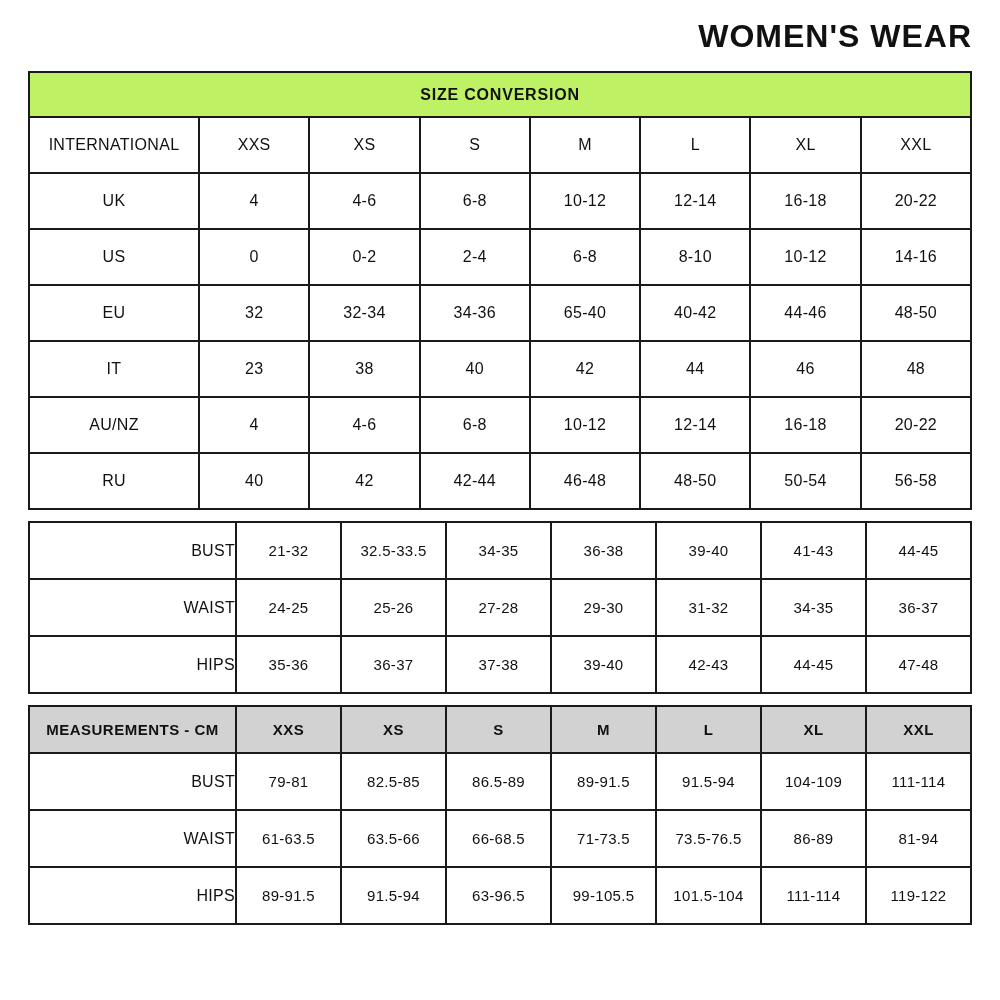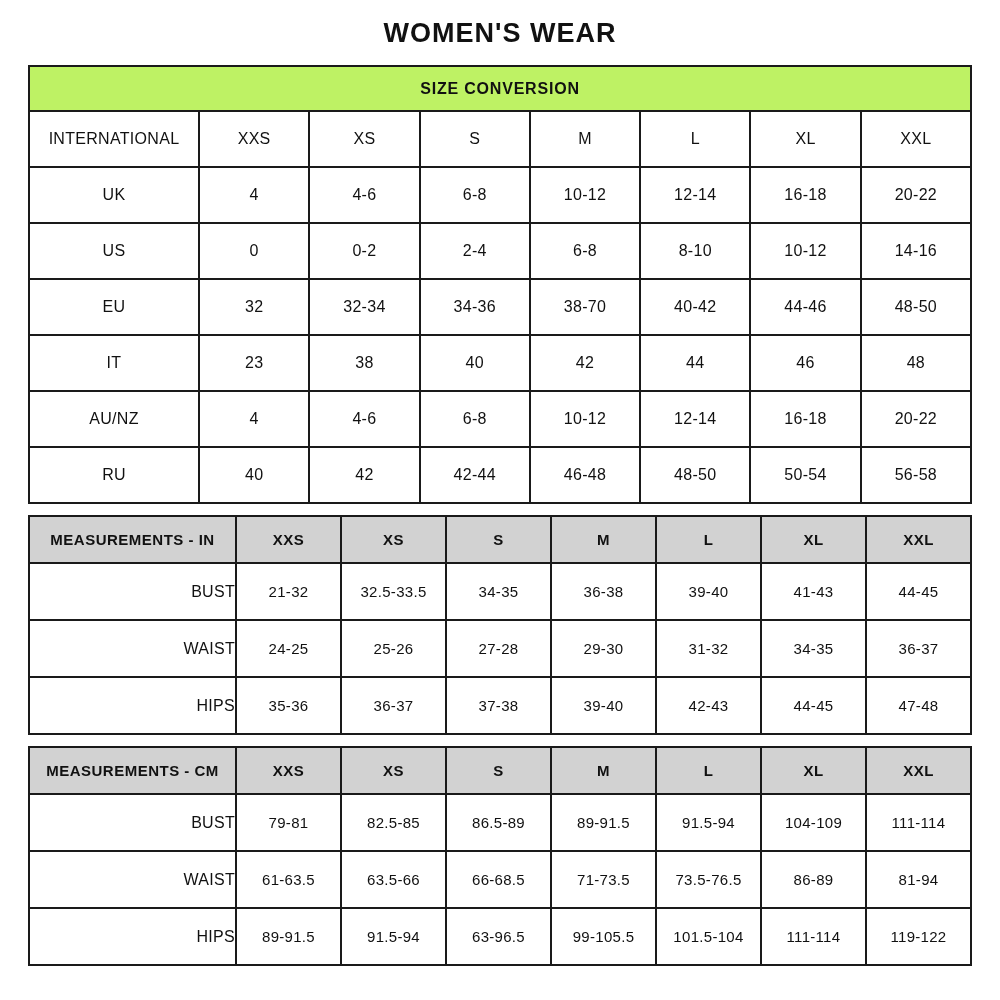--- a/index.html
+++ b/index.html
@@ -5,22 +5,22 @@
   * { box-sizing: border-box; margin: 0; padding: 0; }
   html, body { background: #ffffff; }
   body {
     width: 1000px;
     height: 1000px;
     font-family: "Liberation Sans", sans-serif;
     color: #111111;
   }
   .page { padding: 10px 28px 14px 28px; }
   .page-title {
-    text-align: center;
-    font-size: 27px;
+    text-align: right;
+    font-size: 32px;
     font-weight: bold;
     letter-spacing: 1px;
     margin: 8px 0 16px 0;
   }
   table {
     border-collapse: collapse;
     width: 100%;
     table-layout: fixed;
     margin-bottom: 11px;
   }
@@ -100,21 +100,21 @@
         <td class="sc-cell">6-8</td>
         <td class="sc-cell">8-10</td>
         <td class="sc-cell">10-12</td>
         <td class="sc-cell">14-16</td>
       </tr>
       <tr>
         <td class="sc-cell">EU</td>
         <td class="sc-cell">32</td>
         <td class="sc-cell">32-34</td>
         <td class="sc-cell">34-36</td>
-        <td class="sc-cell">38-70</td>
+        <td class="sc-cell">65-40</td>
         <td class="sc-cell">40-42</td>
         <td class="sc-cell">44-46</td>
         <td class="sc-cell">48-50</td>
       </tr>
       <tr>
         <td class="sc-cell">IT</td>
         <td class="sc-cell">23</td>
         <td class="sc-cell">38</td>
         <td class="sc-cell">40</td>
         <td class="sc-cell">42</td>
@@ -151,30 +151,20 @@
         <col>
         <col>
         <col>
         <col>
         <col>
         <col>
         <col>
     </colgroup>
     <tbody>
       <tr>
-        <td class="m-header-cell">MEASUREMENTS - IN</td>
-        <td class="m-header-cell">XXS</td>
-        <td class="m-header-cell">XS</td>
-        <td class="m-header-cell">S</td>
-        <td class="m-header-cell">M</td>
-        <td class="m-header-cell">L</td>
-        <td class="m-header-cell">XL</td>
-        <td class="m-header-cell">XXL</td>
-      </tr>
-      <tr>
         <td class="m-label-cell">BUST</td>
         <td class="m-value-cell">21-32</td>
         <td class="m-value-cell">32.5-33.5</td>
         <td class="m-value-cell">34-35</td>
         <td class="m-value-cell">36-38</td>
         <td class="m-value-cell">39-40</td>
         <td class="m-value-cell">41-43</td>
         <td class="m-value-cell">44-45</td>
       </tr>
       <tr>

